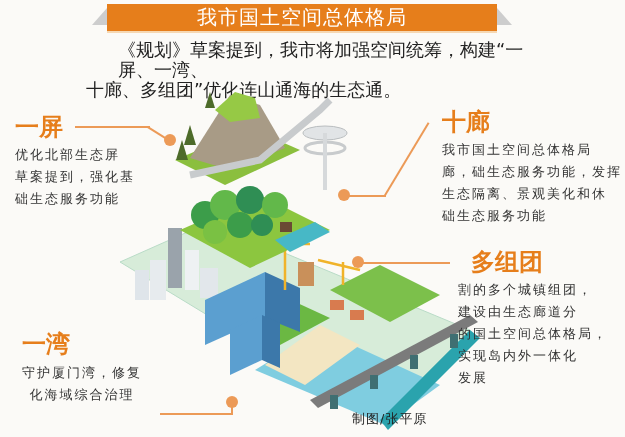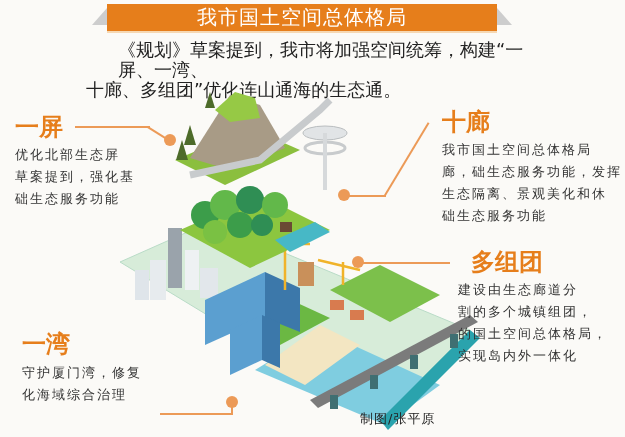--- a/index.html
+++ b/index.html
@@ -13,21 +13,21 @@
   .fold-r { position:absolute; left:497px; top:8px; width:0; height:0; border-bottom:17px solid #cdcdcd;
             border-right:15px solid transparent; }
   .intro { position:absolute; left:90px; top:40px; width:460px; font-size:18px; line-height:20px; color:#222; }
   .intro .l1 { padding-left:28px; display:block; }
   .intro .l2 { margin-left:-4px; display:block; }
   .heading { position:absolute; color:#e67e1b; font-weight:bold; font-size:24px; line-height:28px; }
   .desc { position:absolute; font-family:"DejaVu Serif", serif; font-size:13px; line-height:22px;
           color:#333; letter-spacing:2px; }
   .line { position:absolute; background:#ec9a57; }
   .dot { position:absolute; width:12px; height:12px; border-radius:50%; background:#ec9a57; }
-  .credit { position:absolute; left:360px; top:410px; font-size:13px; color:#222; letter-spacing:1px;text-align:right; }
+  .credit { position:absolute; left:352px; top:410px; font-size:13px; color:#222; letter-spacing:1px;text-align:right; }
   svg.illus { position:absolute; left:0; top:0; }
 </style>
 </head>
 <body>
 
 <div class="fold-l"></div>
 <div class="fold-r"></div>
 <div class="title-bar">我市国土空间总体格局</div>
 
 <div class="intro">
@@ -132,25 +132,26 @@
 <div class="heading" style="left:442px;top:108px;">十廊</div>
 <div class="desc" style="left:442px;top:139px;">
   <div>我市国土空间总体格局</div>
   <div>廊，础生态服务功能，发挥</div>
   <div>生态隔离、景观美化和休</div>
   <div>础生态服务功能</div>
 </div>
 
 <div class="heading" style="left:471px;top:248px;">多组团</div>
 <div class="desc" style="left:458px;top:279px;">
+  <div>割的多个城镇组团，</div>
   <div>建设由生态廊道分</div>
-  <div>割的多个城镇组团，</div>
   <div>的国土空间总体格局，</div>
   <div>实现岛内外一体化</div>
+  <div>发展</div>
 </div>
 
 <div class="heading" style="left:22px;top:330px;">一湾</div>
-<div class="desc" style="left:22px;top:362px;">
+<div class="desc" style="left:22px;top:362px;text-align:center;">
   <div>守护厦门湾，修复</div>
   <div>化海域综合治理</div>
 </div>
 
 <div class="credit">制图/张平原</div>
 
 </body></html>

